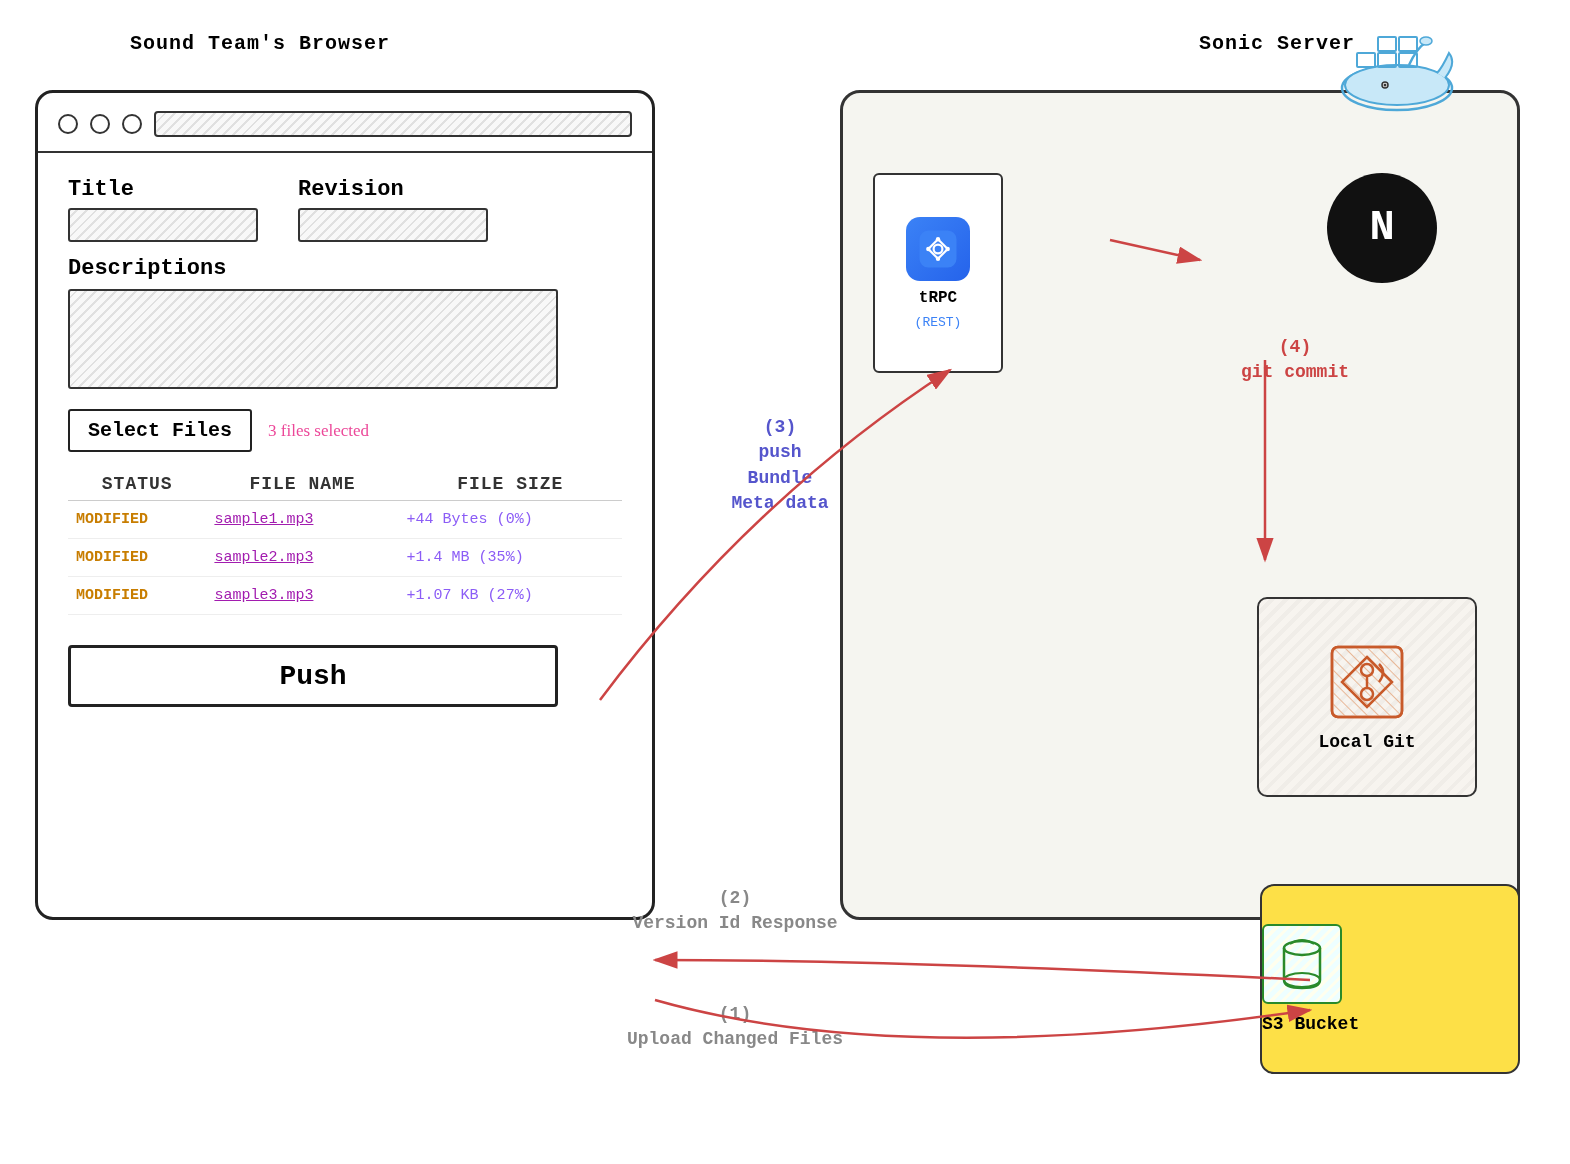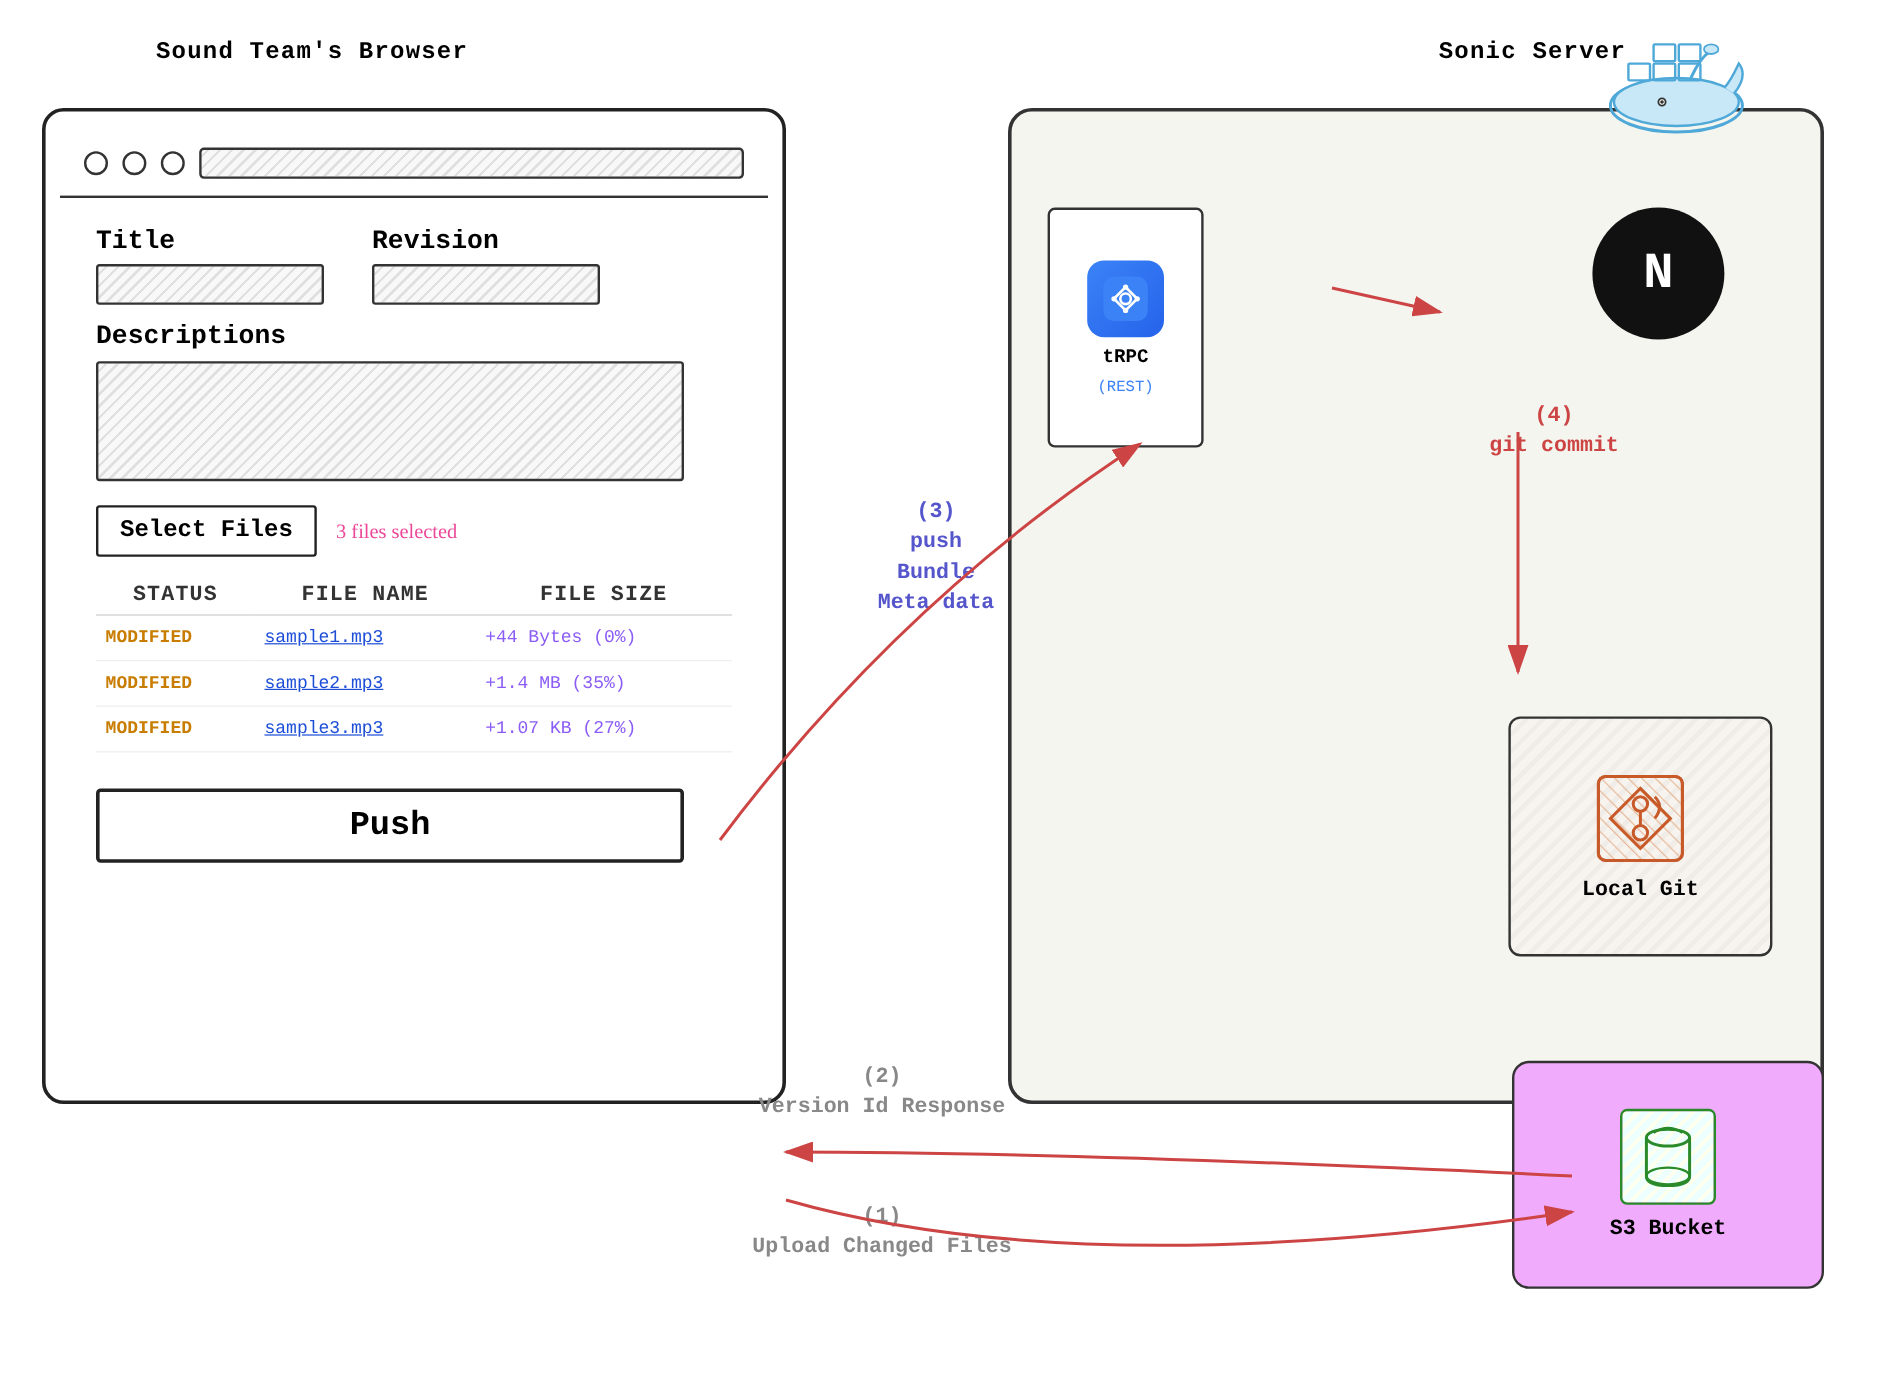--- a/index.html
+++ b/index.html
@@ -30,21 +30,21 @@
     
     .browser-mockup {
       position: absolute;
       left: 35px;
       top: 90px;
       width: 620px;
       height: 830px;
       border: 3px solid #222;
       border-radius: 18px;
       background: #fff;
-      padding: 12px;
+      padding: 0;
     }
 
     .browser-toolbar {
       display: flex;
       align-items: center;
       gap: 12px;
       padding: 18px 20px 14px 20px;
       border-bottom: 2px solid #333;
     }
 
@@ -176,21 +176,21 @@
       border-bottom: 1px solid #eee;
     }
 
     .status-modified {
       color: #c87d00;
       font-weight: bold;
       font-size: 14px;
     }
 
     .file-link {
-      color: #1d4ed8;
+      color: #a21caf;
       text-decoration: underline;
     }
 
     .file-size-positive {
       color: #8b5cf6;
     }
 
     .push-btn {
       width: 490px;
       height: 62px;
@@ -311,24 +311,24 @@
 
     
     .s3-panel {
       position: absolute;
       right: 50px;
       bottom: 90px;
       width: 260px;
       height: 190px;
       border: 2.5px solid #333;
       border-radius: 14px;
-      background: #f0abfc;
+      background: #fde047;
       display: flex;
       flex-direction: column;
-      align-items: center;
+      align-items: flex-start;
       justify-content: center;
       gap: 10px;
     }
 
     .s3-icon {
       width: 80px;
       height: 80px;
       border: 2px solid #2a8a2a;
       border-radius: 6px;
       display: flex;

